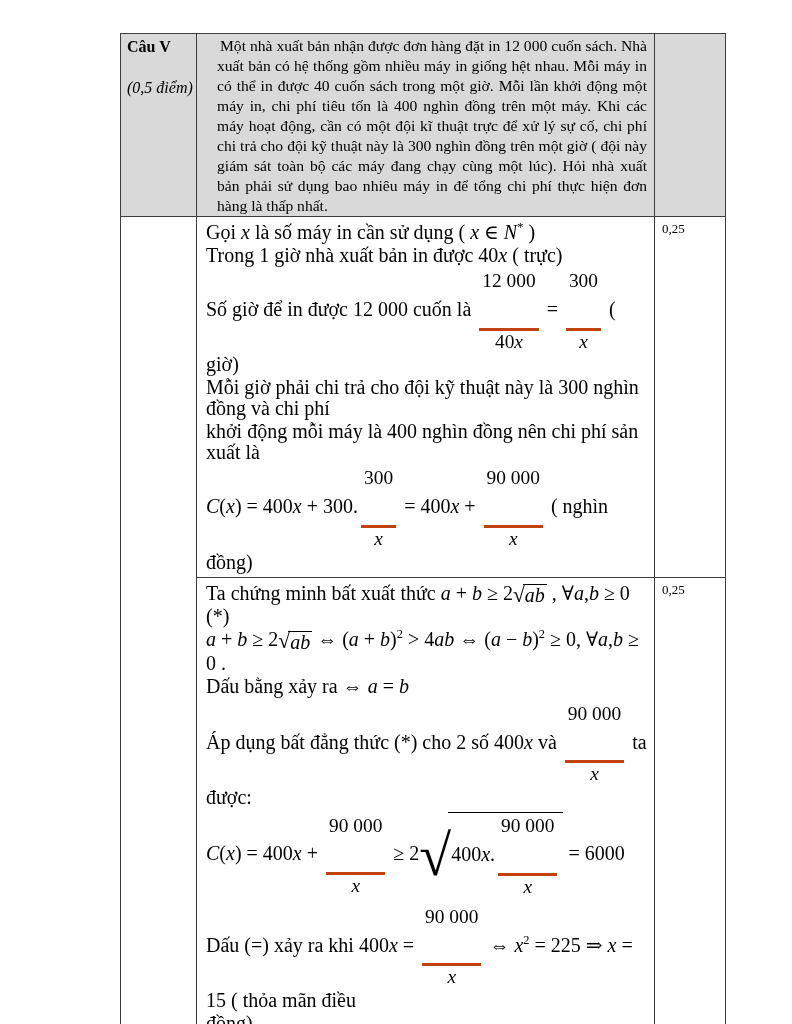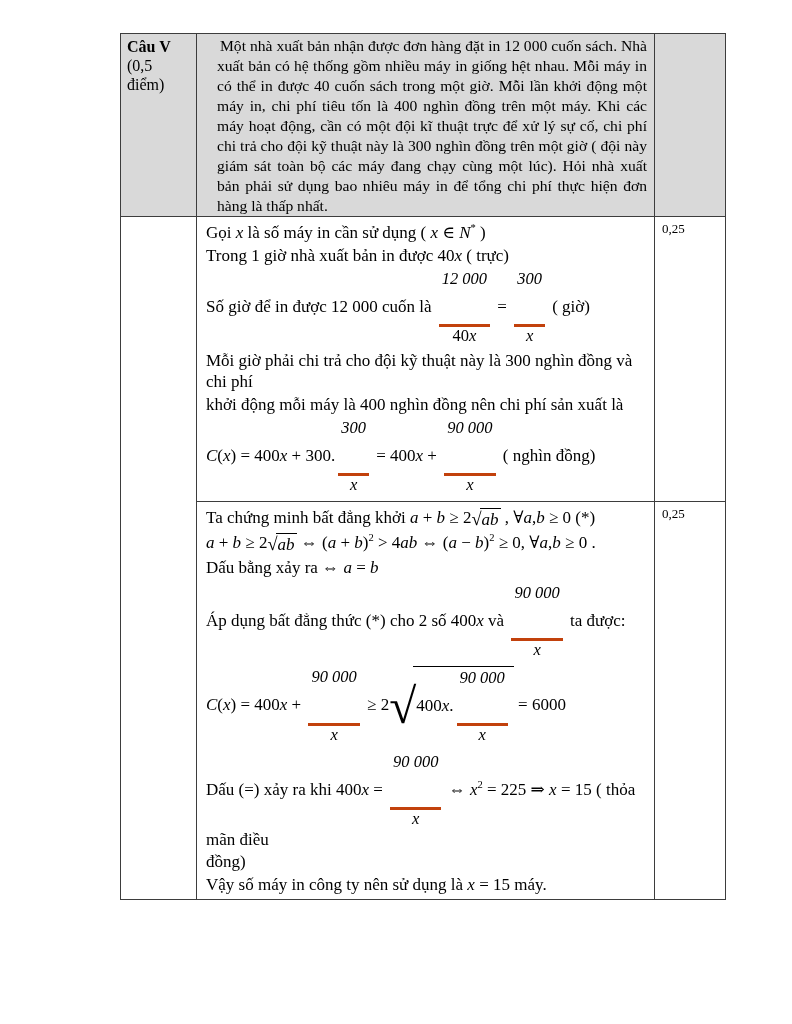--- a/index.html
+++ b/index.html
@@ -20,42 +20,42 @@
   col.col1{width:76px;}
   col.col2{width:458px;}
   col.col3{width:71px;}
   tr.r1{height:155px;}
   tr.r2{height:152px;}
   tr.r3{height:238px;}
   tr.r1 td{background:#d9d9d9;}
 
   .qcell{padding:3px 3px 0 6px;font-size:16px;line-height:19px;}
   .qname{font-weight:bold;}
-  .qpoints{}
+  .qpoints{font-style:italic;margin-top:22px;}
 
   .problem{
     padding:2px 7px 0 20px;font-size:15.6px;line-height:20px;
     text-align:justify;text-indent:3px;
   }
 
-  .solcell{padding:3px 6px 2px 9px;font-size:17px;}
+  .solcell{padding:3px 6px 2px 9px;font-size:20px;}
   .line{margin:2px 0;line-height:21px;}
   .mline{line-height:1.05;}
   .gap-sm{margin-top:4px;}
 
   .score{padding:4px 0 0 7px;font-size:13px;}
 
   .mi{font-style:italic;}
   sup{font-size:0.62em;line-height:0;vertical-align:super;}
 
   .frac{
     display:inline-block;text-align:center;vertical-align:middle;
     margin:2px 3px;font-size:0.97em;line-height:1.12;
   }
-  .frac .fn{display:block;padding:0 3px;font-style:italic;}
+  .frac .fn{display:block;padding:0 3px;}
   .frac .fd{display:block;border-top:3px solid #c2410c;padding:0 3px;margin-top:36px;}
 
   .sqrt{display:inline-flex;align-items:center;vertical-align:middle;}
   .sqrt .rad{font-size:1.08em;margin-right:-2px;line-height:1;}
   .sqrt .radicand{border-top:1px solid #000;padding:0 2px;}
   .sqrt.tall .rad{font-size:2.9em;line-height:0.8;font-weight:300;margin-right:-3px;}
   .sqrt.tall .radicand{padding:0 3px;}
 
   .note{position:absolute;left:117px;top:638px;font-size:16px;line-height:20px;}
   .note .nlabel{font-style:normal;}
@@ -90,21 +90,21 @@
           <div class="line mline"><span> Số giờ để in được 12 000 cuốn là   </span><span class="frac"><span class="fn"><span>12 000</span></span><span class="fd"><span>40</span><span class="mi">x</span></span></span><span> = </span><span class="frac"><span class="fn"><span>300</span></span><span class="fd"><span class="mi">x</span></span></span><span>  ( giờ)</span></div>
           <div class="line"><span>Mỗi giờ phải chi trả cho đội kỹ thuật này là  300  nghìn đồng và chi phí</span></div>
           <div class="line"><span>khởi động mỗi máy là   400   nghìn đồng nên chi phí sản xuất là</span></div>
           <div class="line mline"><span> </span><span class="mi">C</span><span>(</span><span class="mi">x</span><span>) = 400</span><span class="mi">x</span><span> + 300.</span><span class="frac"><span class="fn"><span>300</span></span><span class="fd"><span class="mi">x</span></span></span><span> = 400</span><span class="mi">x</span><span> + </span><span class="frac"><span class="fn"><span>90 000</span></span><span class="fd"><span class="mi">x</span></span></span><span>    ( nghìn đồng)</span></div>
         </td>
         <td class="score">0,25</td>
       </tr>
 
       <tr class="r3">
         <td class="solcell">
-          <div class="line"><span>Ta chứng minh bất đẳng khởi  </span><span class="mi">a</span><span> + </span><span class="mi">b</span><span> ≥ 2</span><span class="sqrt">
+          <div class="line"><span>Ta chứng minh bất xuất thức  </span><span class="mi">a</span><span> + </span><span class="mi">b</span><span> ≥ 2</span><span class="sqrt">
                 <span class="rad">√</span>
                 <span class="radicand"><span class="mi">ab</span></span>
               </span><span> , ∀</span><span class="mi">a</span><span>,</span><span class="mi">b</span><span> ≥ 0   (*)</span></div>
           <div class="line"><span class="mi">a</span><span> + </span><span class="mi">b</span><span> ≥ 2</span><span class="sqrt">
                 <span class="rad">√</span>
                 <span class="radicand"><span class="mi">ab</span></span>
               </span><span> ⇔ (</span><span class="mi">a</span><span> + </span><span class="mi">b</span><span>)</span><sup>2</sup><span> &gt; 4</span><span class="mi">ab</span><span> ⇔ (</span><span class="mi">a</span><span> − </span><span class="mi">b</span><span>)</span><sup>2</sup><span> ≥ 0, ∀</span><span class="mi">a</span><span>,</span><span class="mi">b</span><span> ≥ 0 .</span></div>
           <div class="line"><span>Dấu bằng xảy ra ⇔ </span><span class="mi">a</span><span> = </span><span class="mi">b</span></div>
           <div class="line mline gap-sm"><span>Áp dụng bất đẳng thức (*) cho 2 số  400</span><span class="mi">x</span><span>  và  </span><span class="frac"><span class="fn"><span>90 000</span></span><span class="fd"><span class="mi">x</span></span></span><span>  ta được:</span></div>
           <div class="line mline gap-sm"><span class="mi">C</span><span>(</span><span class="mi">x</span><span>) = 400</span><span class="mi">x</span><span> + </span><span class="frac"><span class="fn"><span>90 000</span></span><span class="fd"><span class="mi">x</span></span></span><span> ≥ 2</span><span class="sqrt tall">

